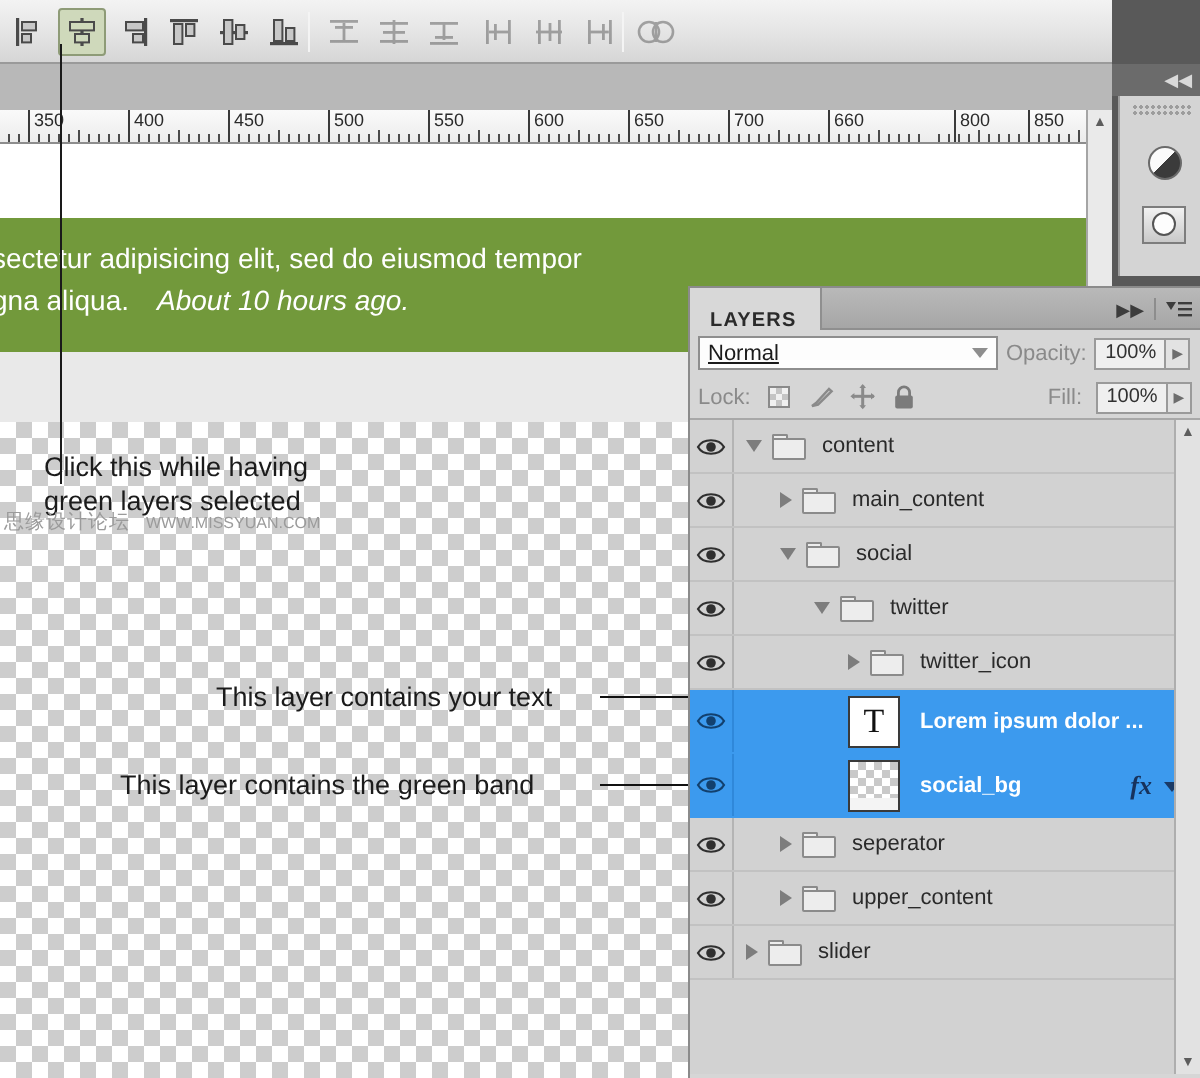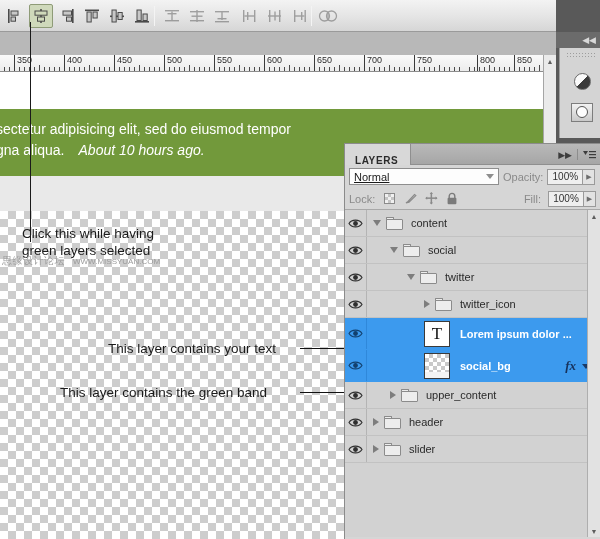--- a/index.html
+++ b/index.html
@@ -599,21 +599,21 @@
       <div class="minor" style="left: 369px; height: 4px;"></div>
       <div class="minor" style="left: 374px; height: 4px;"></div>
       <div class="minor" style="left: 379px; height: 4px;"></div>
       <div class="minor" style="left: 384px; height: 4px;"></div>
       <div class="minor" style="left: 389px; height: 6px;"></div>
       <div class="minor" style="left: 394px; height: 4px;"></div>
       <div class="minor" style="left: 399px; height: 4px;"></div>
       <div class="minor" style="left: 404px; height: 4px;"></div>
       <div class="minor" style="left: 409px; height: 4px;"></div>
       <div class="major" style="left: 414px;">
-        <span>750</span>
+        <span>660</span>
       </div>
       <div class="minor" style="left: 419px; height: 4px;"></div>
       <div class="minor" style="left: 424px; height: 4px;"></div>
       <div class="minor" style="left: 429px; height: 4px;"></div>
       <div class="minor" style="left: 434px; height: 4px;"></div>
       <div class="minor" style="left: 439px; height: 6px;"></div>
       <div class="minor" style="left: 444px; height: 4px;"></div>
       <div class="minor" style="left: 449px; height: 4px;"></div>
       <div class="minor" style="left: 454px; height: 4px;"></div>
       <div class="minor" style="left: 459px; height: 4px;"></div>
@@ -771,20 +771,35 @@
           <span class="layer-name">content</span>
         </div>
         <div class="layer-row">
           <div class="eye-cell">
             <svg class="eye" width="15" height="11" viewBox="0 0 15 11">
               <path d="M1 5.5 C3.5 1, 11.5 1, 14 5.5 C11.5 10, 3.5 10, 1 5.5 Z" fill="none" stroke="#2f2f2f" stroke-width="1.1"></path>
               <circle cx="7.5" cy="5.5" r="2.4" fill="#2f2f2f"></circle>
             </svg>
           </div>
           <div class="indent" style="width: 23px;"></div>
+          <div class="tri closed"></div>
+          <div class="folder">
+            <div class="ft"></div>
+            <div class="fb"></div>
+          </div>
+          <span class="layer-name">main_content</span>
+        </div>
+        <div class="layer-row">
+          <div class="eye-cell">
+            <svg class="eye" width="15" height="11" viewBox="0 0 15 11">
+              <path d="M1 5.5 C3.5 1, 11.5 1, 14 5.5 C11.5 10, 3.5 10, 1 5.5 Z" fill="none" stroke="#2f2f2f" stroke-width="1.1"></path>
+              <circle cx="7.5" cy="5.5" r="2.4" fill="#2f2f2f"></circle>
+            </svg>
+          </div>
+          <div class="indent" style="width: 23px;"></div>
           <div class="tri open"></div>
           <div class="folder">
             <div class="ft"></div>
             <div class="fb"></div>
           </div>
           <span class="layer-name">social</span>
         </div>
         <div class="layer-row">
           <div class="eye-cell">
             <svg class="eye" width="15" height="11" viewBox="0 0 15 11">
@@ -847,50 +862,50 @@
               <path d="M1 5.5 C3.5 1, 11.5 1, 14 5.5 C11.5 10, 3.5 10, 1 5.5 Z" fill="none" stroke="#2f2f2f" stroke-width="1.1"></path>
               <circle cx="7.5" cy="5.5" r="2.4" fill="#2f2f2f"></circle>
             </svg>
           </div>
           <div class="indent" style="width: 23px;"></div>
           <div class="tri closed"></div>
           <div class="folder">
             <div class="ft"></div>
             <div class="fb"></div>
           </div>
+          <span class="layer-name">seperator</span>
+        </div>
+        <div class="layer-row">
+          <div class="eye-cell">
+            <svg class="eye" width="15" height="11" viewBox="0 0 15 11">
+              <path d="M1 5.5 C3.5 1, 11.5 1, 14 5.5 C11.5 10, 3.5 10, 1 5.5 Z" fill="none" stroke="#2f2f2f" stroke-width="1.1"></path>
+              <circle cx="7.5" cy="5.5" r="2.4" fill="#2f2f2f"></circle>
+            </svg>
+          </div>
+          <div class="indent" style="width: 23px;"></div>
+          <div class="tri closed"></div>
+          <div class="folder">
+            <div class="ft"></div>
+            <div class="fb"></div>
+          </div>
           <span class="layer-name">upper_content</span>
         </div>
         <div class="layer-row">
           <div class="eye-cell">
             <svg class="eye" width="15" height="11" viewBox="0 0 15 11">
               <path d="M1 5.5 C3.5 1, 11.5 1, 14 5.5 C11.5 10, 3.5 10, 1 5.5 Z" fill="none" stroke="#2f2f2f" stroke-width="1.1"></path>
               <circle cx="7.5" cy="5.5" r="2.4" fill="#2f2f2f"></circle>
             </svg>
           </div>
           <div class="indent" style="width: 6px;"></div>
           <div class="tri closed"></div>
           <div class="folder">
             <div class="ft"></div>
             <div class="fb"></div>
           </div>
-          <span class="layer-name">header</span>
-        </div>
-        <div class="layer-row">
-          <div class="eye-cell">
-            <svg class="eye" width="15" height="11" viewBox="0 0 15 11">
-              <path d="M1 5.5 C3.5 1, 11.5 1, 14 5.5 C11.5 10, 3.5 10, 1 5.5 Z" fill="none" stroke="#2f2f2f" stroke-width="1.1"></path>
-              <circle cx="7.5" cy="5.5" r="2.4" fill="#2f2f2f"></circle>
-            </svg>
-          </div>
-          <div class="indent" style="width: 6px;"></div>
-          <div class="tri closed"></div>
-          <div class="folder">
-            <div class="ft"></div>
-            <div class="fb"></div>
-          </div>
           <span class="layer-name">slider</span>
         </div>
         <div class="lp-scroll">
         <div class="arrow" style="top:0;">▲</div>
         <div class="arrow" style="bottom:0;">▼</div>
       </div>
     </div>
   </div>
 
 </div>

